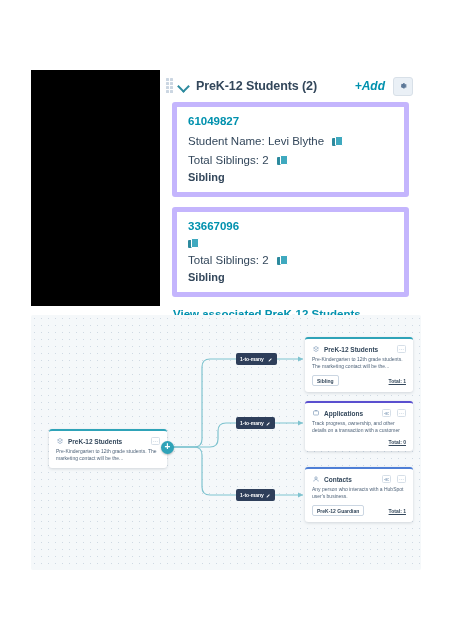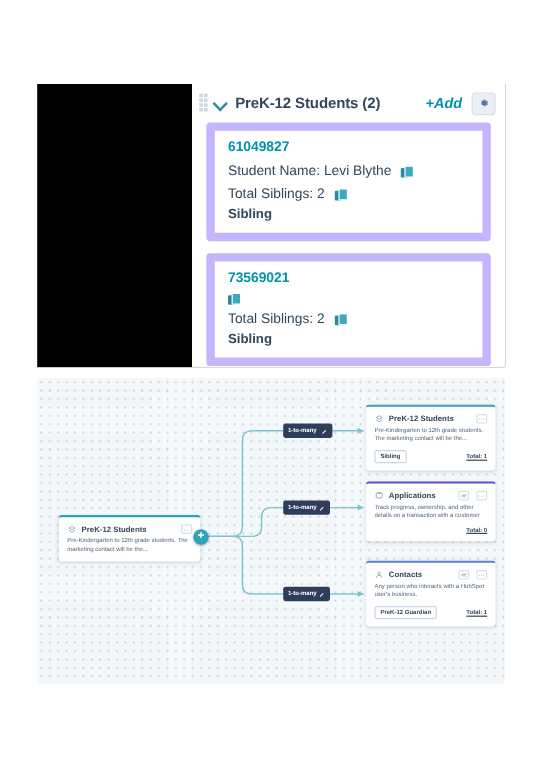--- a/index.html
+++ b/index.html
@@ -56,21 +56,21 @@
     width: 20px; height: 19px; flex: none;
     background: #eaf0f6; border: 1px solid #d8e0e8; border-radius: 3px;
     display: flex; align-items: center; justify-content: center;
     cursor: pointer;
   }
   .gear-btn svg { display: block; }
 
   .assoc-body { padding: 0 12px; flex: 1 1 auto; }
 
   .rec-card {
-    border: 7px solid #c4b5fd; border-radius: 3px;
+    border: 5px solid #c4b5fd; border-radius: 3px;
     background: #fff; padding: 8px 11px 9px 11px;
     margin-bottom: 10px;
   }
   .rec-id {
     font-size: 11.5px; font-weight: bold; color: #0091ae;
     margin-bottom: 6px; cursor: pointer;
   }
   .rec-row {
     font-size: 11.5px; color: #33475b; line-height: 16px;
     margin-bottom: 3px; display: flex; align-items: center; gap: 8px;
@@ -202,31 +202,32 @@
           <span class="copy-ic"></span>
         </div>
         <div class="rec-row">
           <span class="lbl">Total Siblings: 2</span>
           <span class="copy-ic"></span>
         </div>
         <div class="rec-tag">Sibling</div>
       </div>
 
       <div class="rec-card">
-        <div class="rec-id">73569021</div>
+        <div class="rec-id">33667096</div>
         <div class="rec-row">
           <span class="copy-ic"></span>
         </div>
         <div class="rec-row">
           <span class="lbl">Total Siblings: 2</span>
           <span class="copy-ic"></span>
         </div>
         <div class="rec-tag">Sibling</div>
       </div>
 
+      <div class="view-link">View associated PreK-12 Students</div>
     </div>
   </div>
 
   <div class="canvas">
 
     <svg class="edges" viewBox="0 0 390 255" preserveAspectRatio="none">
       <path d="M140 132 H163 Q171 132 171 124 V52 Q171 44 179 44 H272" fill="none" stroke="#7fc3cf" stroke-width="1.2"></path>
       <path d="M140 132 H179 Q187 132 187 124 V116 Q187 108 195 108 H272" fill="none" stroke="#7fc3cf" stroke-width="1.2"></path>
       <path d="M140 132 H163 Q171 132 171 140 V172 Q171 180 179 180 H272" fill="none" stroke="#7fc3cf" stroke-width="1.2"></path>
       <polygon points="272,44 267,41.5 267,46.5" fill="#7fc3cf"></polygon>

